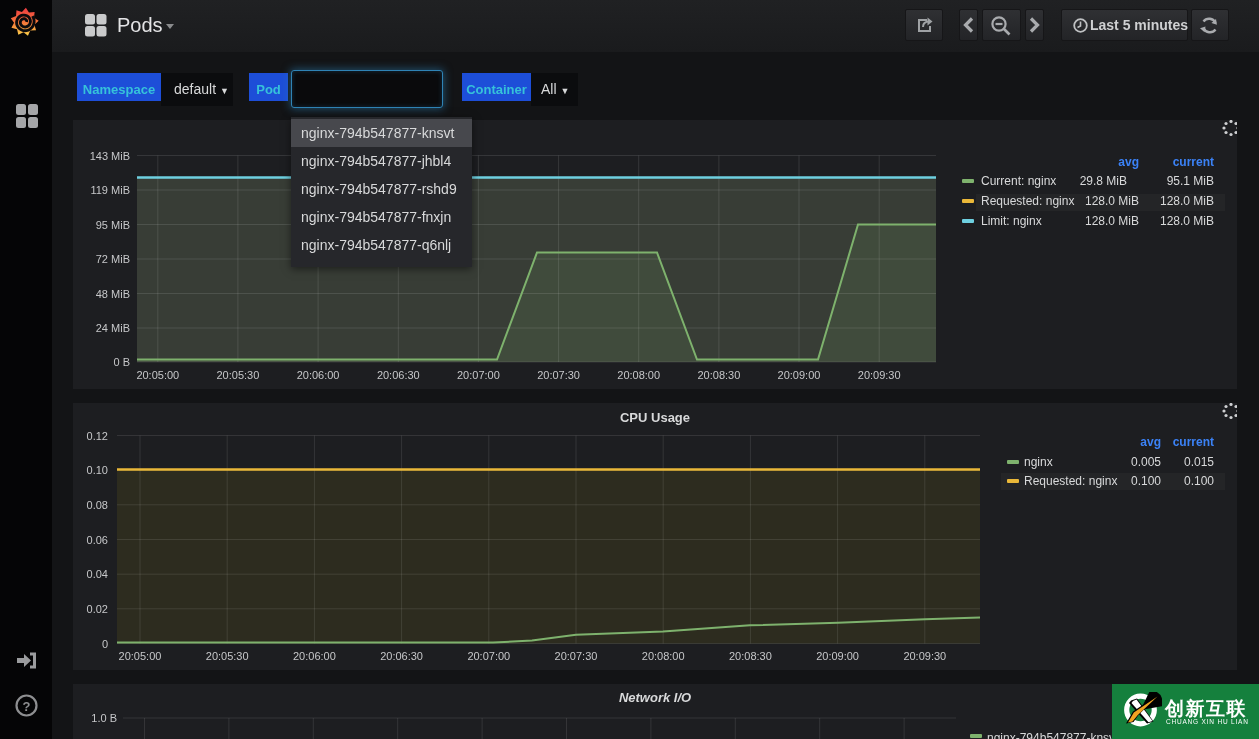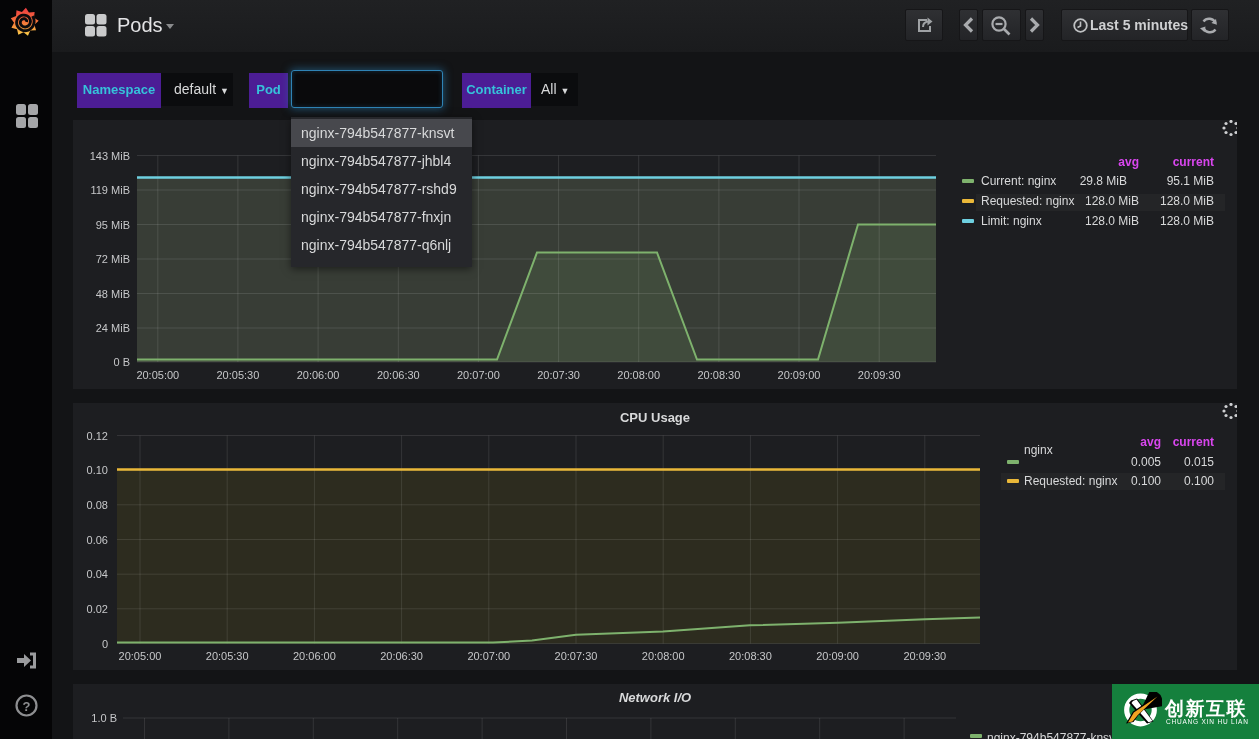--- a/index.html
+++ b/index.html
@@ -9,32 +9,32 @@
   #page { position:relative; width:1259px; height:739px; }
   
   #sidebar { position:absolute; left:0; top:0; width:52px; height:739px; background:#050506; z-index:5; }
   
   #navbar { position:absolute; left:52px; top:0; width:1207px; height:52px;
     background:linear-gradient(#202123,#1a1b1d); z-index:4; }
   .navtitle { position:absolute; left:65px; top:14px; color:#e3e3e5; font-size:20px; }
   .navbtn { position:absolute; top:9px; height:32px; background:linear-gradient(#2f3033,#232427);
     border:1px solid #161618; border-radius:2px; }
   
-  .lbl { position:absolute; top:73px; height:35px; background:#4c1d95; color:#36c2da;
+  .lbl { position:absolute; top:73px; height:28px; background:#1d4ed8; color:#36c2da;
     font-size:13px; font-weight:bold; line-height:33px; text-align:center; }
   .val { position:absolute; top:73px; height:33px; background:#0b0c0e; color:#d8d9da;
     font-size:14px; line-height:33px; }
   
   .panel { position:absolute; left:73px; width:1164px; background:#1d1e21; }
   .ptitle { position:absolute; width:100%; text-align:center; color:#d8d9da;
     font-size:13px; font-weight:bold; }
   .legend { font-size:12px; color:#d8d9da; }
   .lg-r { position:absolute; text-align:right; }
   .lg-dash { position:absolute; width:12px; height:4px; border-radius:1px; }
-  .lg-hdr { color:#d946ef; font-weight:bold; }
+  .lg-hdr { color:#3b82f6; font-weight:bold; }
   
   #dropdown { position:absolute; left:291px; top:117px; width:181px; height:150px;
     background:#26272b; z-index:10; padding-top:2px; box-shadow:0 2px 8px rgba(0,0,0,.5); }
   #dropdown .item { height:28px; line-height:28px; padding-left:10px; color:#d8d9da; font-size:14px; }
   #dropdown .item.sel { background:#47484d; }
   
   #wm { position:absolute; left:1112px; top:684px; width:147px; height:55px; background:#15803d; z-index:20; }
 </style>
 </head>
 <body>
@@ -266,21 +266,21 @@
           <circle cx="1153" cy="12.5" r="1.6"></circle>
         <circle cx="1151" cy="8" r="1.6"></circle>
           <circle cx="1153" cy="3.5" r="1.6"></circle>
       </g>
     </svg>
     <div class="legend">
       <div class="lg-r lg-hdr" style="left:988px;top:32px;width:100px;">avg</div>
       <div class="lg-r lg-hdr" style="left:1041px;top:32px;width:100px;">current</div>
       <div class="abs" style="left:928px;top:70px;width:224px;height:17px;background:rgba(255,255,255,0.032);"></div>
       <div class="lg-dash" style="left:934px;top:57px;background:#7eb26d;"></div>
-      <div class="abs" style="left:951px;top:40px;">nginx</div>
+      <div class="abs" style="left:951px;top:52px;">nginx</div>
       <div class="lg-r" style="left:988px;top:52px;width:100px;">0.005</div>
       <div class="lg-r" style="left:1041px;top:52px;width:100px;">0.015</div>
       <div class="lg-dash" style="left:934px;top:76px;background:#eab839;"></div>
       <div class="abs" style="left:951px;top:71px;">Requested: nginx</div>
       <div class="lg-r" style="left:988px;top:71px;width:100px;">0.100</div>
       <div class="lg-r" style="left:1041px;top:71px;width:100px;">0.100</div>
     </div>
   </div>
 
   <div class="panel" id="p-net" style="top:684px;height:55px;">

